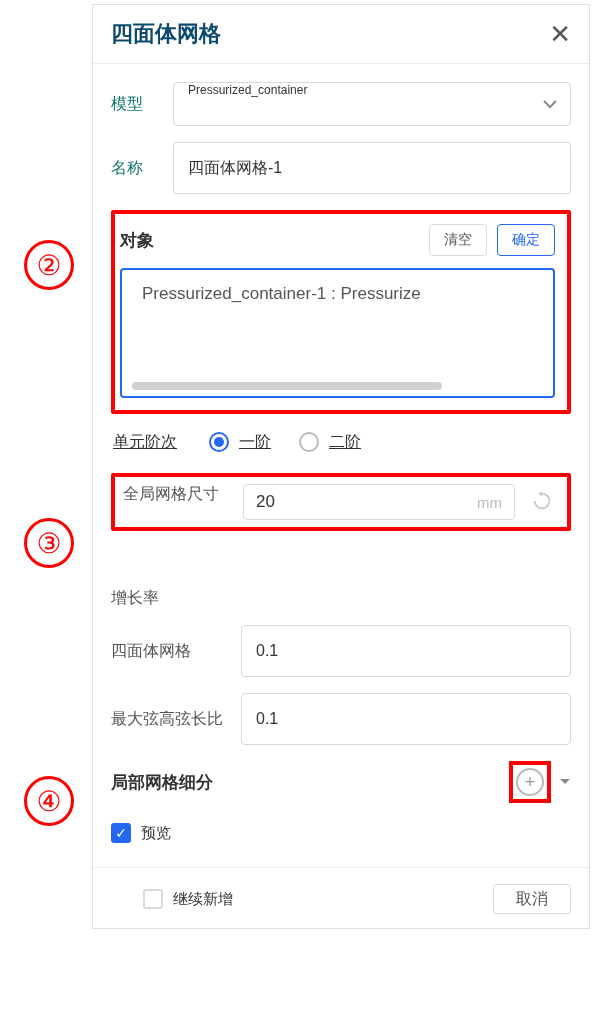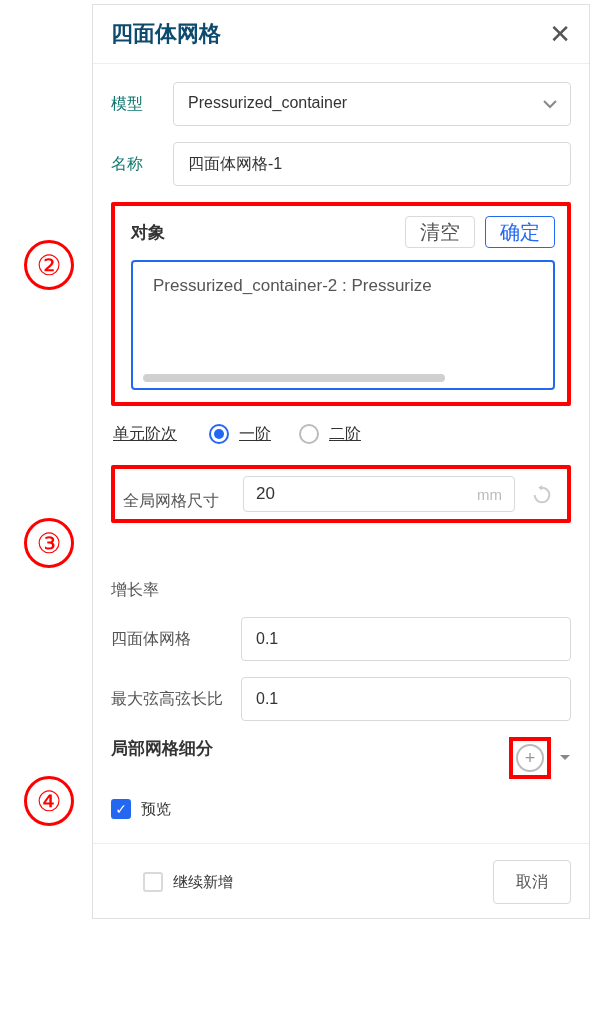--- a/index.html
+++ b/index.html
@@ -55,67 +55,67 @@
     }
     .select-wrap {
       position: relative;
       flex: 1;
     }
     .select-input {
       width: 100%;
       height: 44px;
       border: 1px solid #d9d9d9;
       border-radius: 4px;
-      padding: 11px 36px 0 14px;
-      font-size: 16px;
+      padding: 0 36px 0 14px;
+      font-size: 12px;
       color: #333;
       background: #fff;
       cursor: pointer;
     }
     .chevron-down {
       position: absolute;
       right: 14px;
       top: 50%;
       transform: translateY(-50%);
       pointer-events: none;
     }
     .text-input {
       flex: 1;
-      height: 44px;
+      height: 52px;
       border: 1px solid #d9d9d9;
       border-radius: 4px;
       padding: 16px 14px;
       font-size: 16px;
       color: #333;
     }
     .section-box {
       border: 4px solid #ff0000;
       border-radius: 2px;
-      padding: 10px 12px 12px 16px;
+      padding: 10px 12px 12px 5px;
       margin-bottom: 18px;
     }
     .section-head {
       display: flex;
       align-items: center;
       justify-content: space-between;
       margin-bottom: 12px;
     }
     .section-title {
       font-weight: 600;
       font-size: 17px;
       color: #333;
     }
     .btn-group { display: flex; gap: 10px; }
     .btn-sm {
       height: 32px;
       padding: 0 14px;
       border: 1px solid #d9d9d9;
       border-radius: 4px;
       background: #fff;
-      font-size: 20px;
+      font-size: 14px;
       color: #555;
       cursor: pointer;
     }
     .btn-sm.primary-outline {
       border-color: #2468f2;
       color: #2468f2;
     }
     .list-box {
       border: 2px solid #2468f2;
       border-radius: 4px;
@@ -172,21 +172,21 @@
     .radio-dot {
       width: 10px; height: 10px;
       background: #2468f2;
       border-radius: 50%;
     }
     .redbox-row {
       border: 4px solid #ff0000;
       border-radius: 2px;
       padding: 7px 8px;
       display: flex;
-      align-items: flex-end;
+      align-items: flex-start;
       margin-bottom: 18px;
       gap: 10px;
     }
     .redbox-row .lbl2 {
       color: #555;
       font-size: 16px;
       width: 110px;
       flex-shrink: 0;
     }
     .unit-input-wrap {
@@ -224,20 +224,21 @@
     }
     .param-lbl {
       width: 130px;
       color: #555;
       font-size: 16px;
       flex-shrink: 0;
     }
     .param-row .lbl-short { width: 62px; margin-top: 39px; }
     .subsection-row {
       display: flex;
+      align-items: center;
       justify-content: space-between;
       margin: 6px 0 20px 0;
     }
     .subsection-title {
       font-weight: 600;
       font-size: 17px;
       color: #333;
     }
     .plus-box {
       border: 4px solid #ff0000;
@@ -294,21 +295,21 @@
       justify-content: space-between;
       padding-left: 32px;
     }
     .footer-left {
       display: flex;
       align-items: center;
       gap: 10px;
     }
     .footer-right { display: flex; gap: 14px; }
     .btn {
-      height: 44px;
+      height: 30px;
       padding: 0 22px;
       border-radius: 4px;
       font-size: 16px;
       cursor: pointer;
     }
     .btn-default {
       background: #fff;
       border: 1px solid #d9d9d9;
       color: #555;
     }
@@ -364,21 +365,21 @@
 
     <div class="section-box">
       <div class="section-head">
         <div class="section-title">对象</div>
         <div class="btn-group">
           <button class="btn-sm">清空</button>
           <button class="btn-sm primary-outline">确定</button>
         </div>
       </div>
       <div class="list-box">
-        <div class="list-item">Pressurized_container-2 : Pressurize</div>
+        <div class="list-item">Pressurized_container-1 : Pressurize</div>
         <div class="scrollbar-h"></div>
       </div>
     </div>
 
     <div class="radio-row">
       <div class="radio-lbl">单元阶次</div>
       <div class="radio-opt">
         <div class="radio-circle checked">
             <div class="radio-dot"></div>
           </div>

